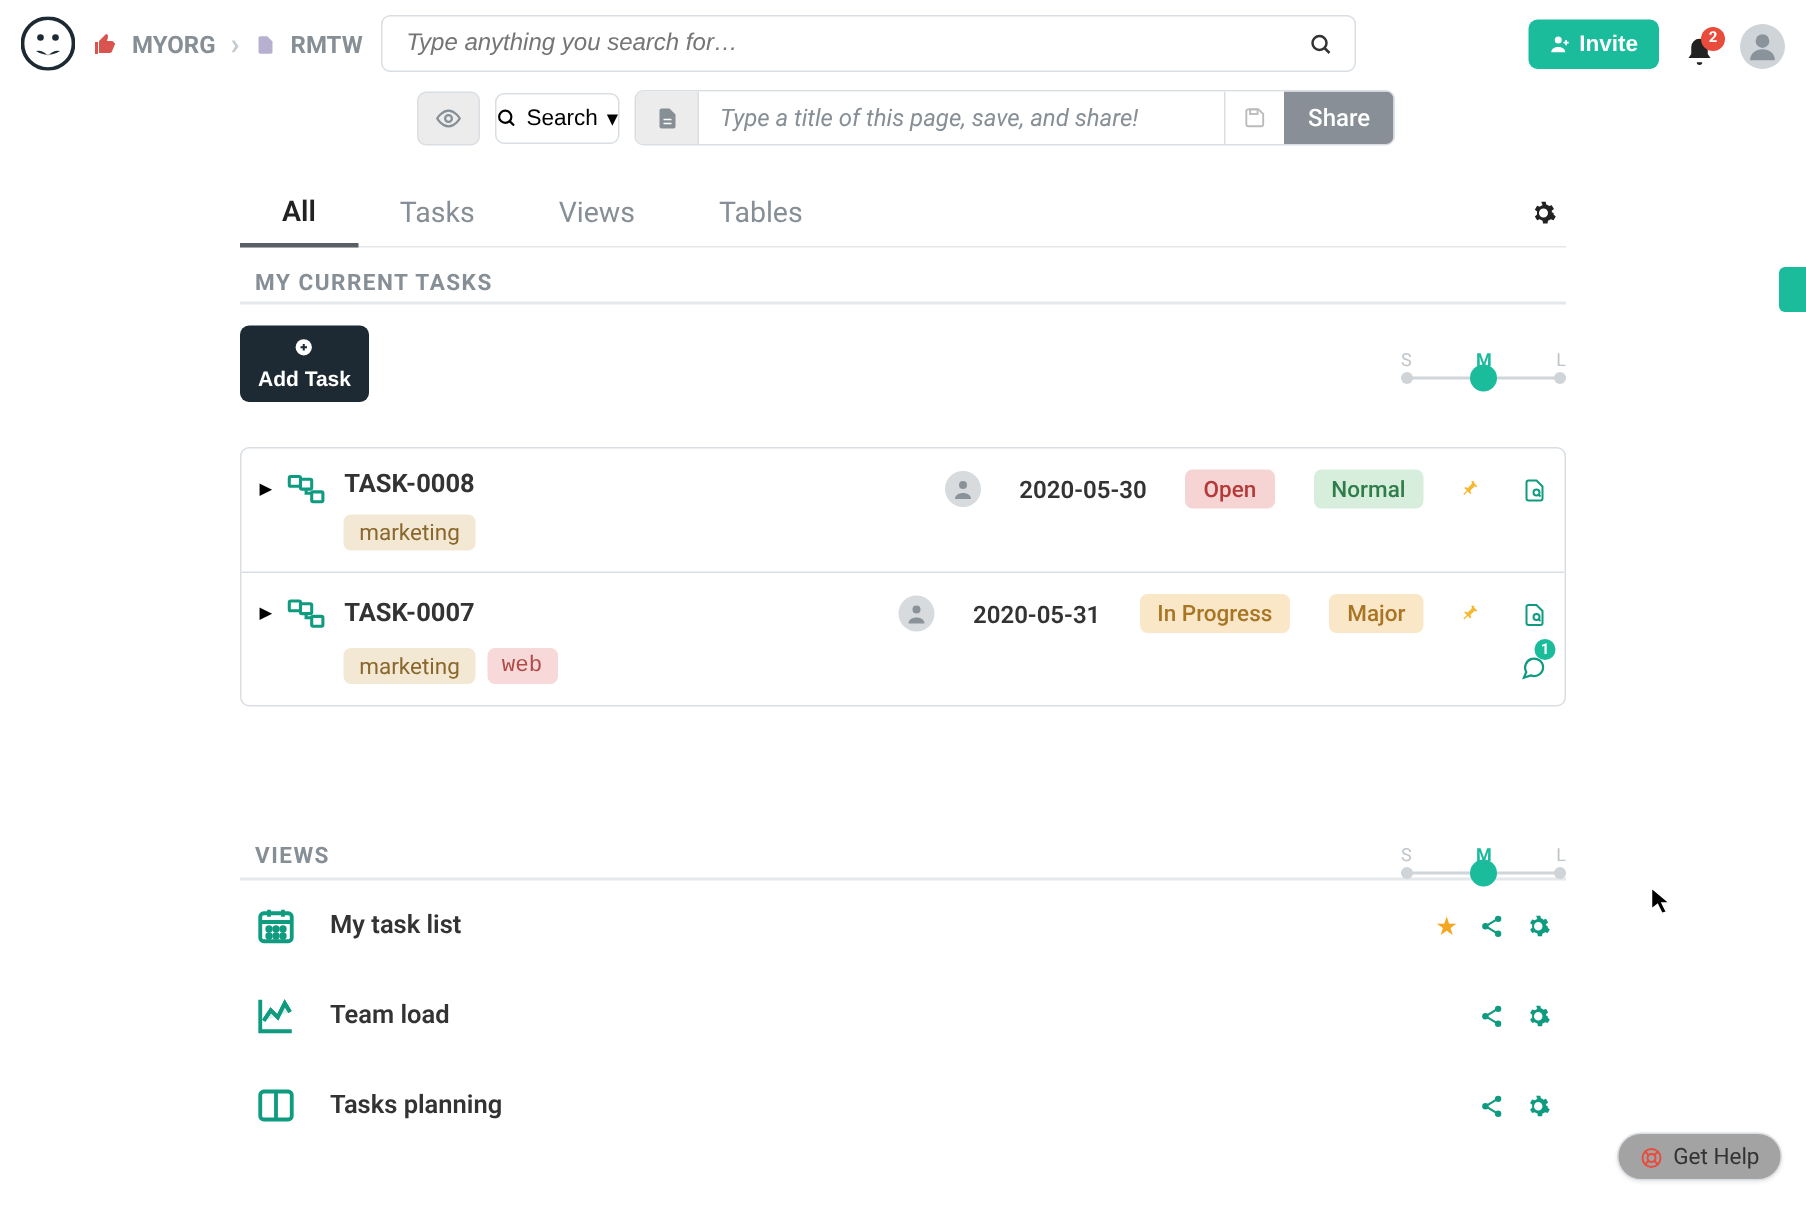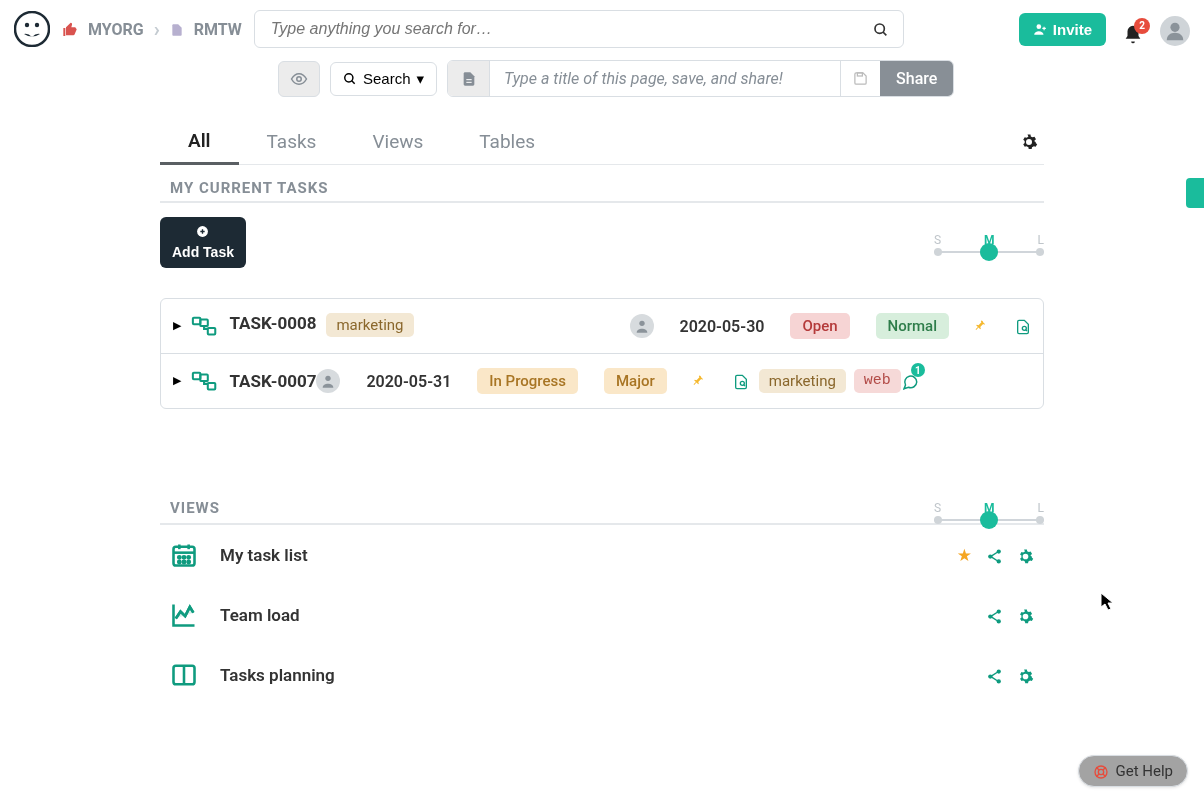--- a/index.html
+++ b/index.html
@@ -36,21 +36,21 @@
   .searchbar .glass{color:#333;}
   .top-right{margin-left:auto;display:flex;align-items:flex-end;gap:16px;}
   .btn-invite{background:var(--green);color:#fff;border:none;border-radius:6px;padding:8px 14px;font-size:15px;font-weight:600;display:flex;align-items:center;gap:6px;cursor:pointer;}
   .bell{position:relative;color:#222;}
   .bell .dot{position:absolute;top:-6px;right:-6px;background:#e74c3c;color:#fff;border-radius:50%;font-size:10px;width:16px;height:16px;display:flex;align-items:center;justify-content:center;font-weight:700;}
   .avatar{width:30px;height:30px;border-radius:50%;background:#cfd4d8;display:flex;align-items:center;justify-content:center;}
 
   
   .toolbar{display:flex;align-items:center;gap:10px;padding:4px 14px 12px 278px;}
   .btn-icon{width:42px;height:36px;border:1px solid var(--border);border-radius:6px;background:#ececec;display:flex;align-items:center;justify-content:center;color:var(--muted);}
-  .btn-search{background:#fff;border:1px solid var(--border);border-radius:6px;padding:7px 12px;display:flex;align-items:center;gap:6px;font-size:15px;cursor:pointer;text-align:right;}
+  .btn-search{background:#fff;border:1px solid var(--border);border-radius:6px;padding:7px 0;display:flex;align-items:center;gap:6px;font-size:15px;cursor:pointer;text-align:right;}
   .title-bar{display:flex;border:1px solid var(--border);border-radius:6px;overflow:hidden;}
   .btn-doc{width:42px;border-right:1px solid var(--border);background:#ececec;display:flex;align-items:center;justify-content:center;color:var(--muted);}
   .title-input{padding:8px 14px;width:350px;font-style:italic;color:var(--muted);background:#fff;}
   .btn-save{width:40px;border-left:1px solid var(--border);background:#fff;display:flex;align-items:center;justify-content:center;color:#bbb;}
   .btn-share{background:#888f96;color:#fff;padding:8px 16px;font-weight:500;}
 
   
   .content{padding:0 160px 40px 160px;}
 
   .tabs{display:flex;align-items:center;border-bottom:1px solid #e5e8eb;margin-top:10px;}
@@ -71,21 +71,21 @@
   .slider-track{height:2px;background:#d0d5da;border-radius:2px;position:relative;display:flex;align-items:center;justify-content:space-between;}
   .slider-dot{width:8px;height:8px;border-radius:50%;background:#cfd4d8;}
   .slider-dot.big{width:18px;height:18px;background:var(--green);}
 
   
   .task-list{border:1px solid var(--border);border-radius:6px;overflow:hidden;}
   .task{display:flex;align-items:flex-start;padding:14px 12px;gap:10px;border-top:1px solid var(--border);}
   .task:first-child{border-top:none;}
   .task .caret{color:#000;font-size:11px;margin-top:6px;cursor:pointer;}
   .task .ticon{color:var(--green2);margin-top:2px;}
-  .task-body{display:flex;flex-direction:row;gap:10px;flex:1;}
+  .task-body{display:flex;flex-direction:column;gap:10px;flex:1;}
   .task-title{font-weight:700;font-size:17px;}
   .tags{display:flex;gap:8px;}
   .tag{padding:3px 10px;border-radius:5px;font-size:15px;}
   .tag.marketing{background:var(--tag-bg);color:var(--tag-text);}
   .tag.web{background:var(--tag-pink);color:var(--tag-pink-text);font-family:Liberation Mono, monospace;}
   .task-right{display:flex;align-items:center;gap:26px;margin-left:auto;}
   .assignee{width:24px;height:24px;border-radius:50%;background:#d7dbde;display:flex;align-items:center;justify-content:center;}
   .date{font-weight:600;font-size:16px;}
   .badge{padding:4px 12px;border-radius:5px;font-size:15px;font-weight:500;}
   .badge.open{background:var(--badge-red);color:var(--badge-red-text);}

